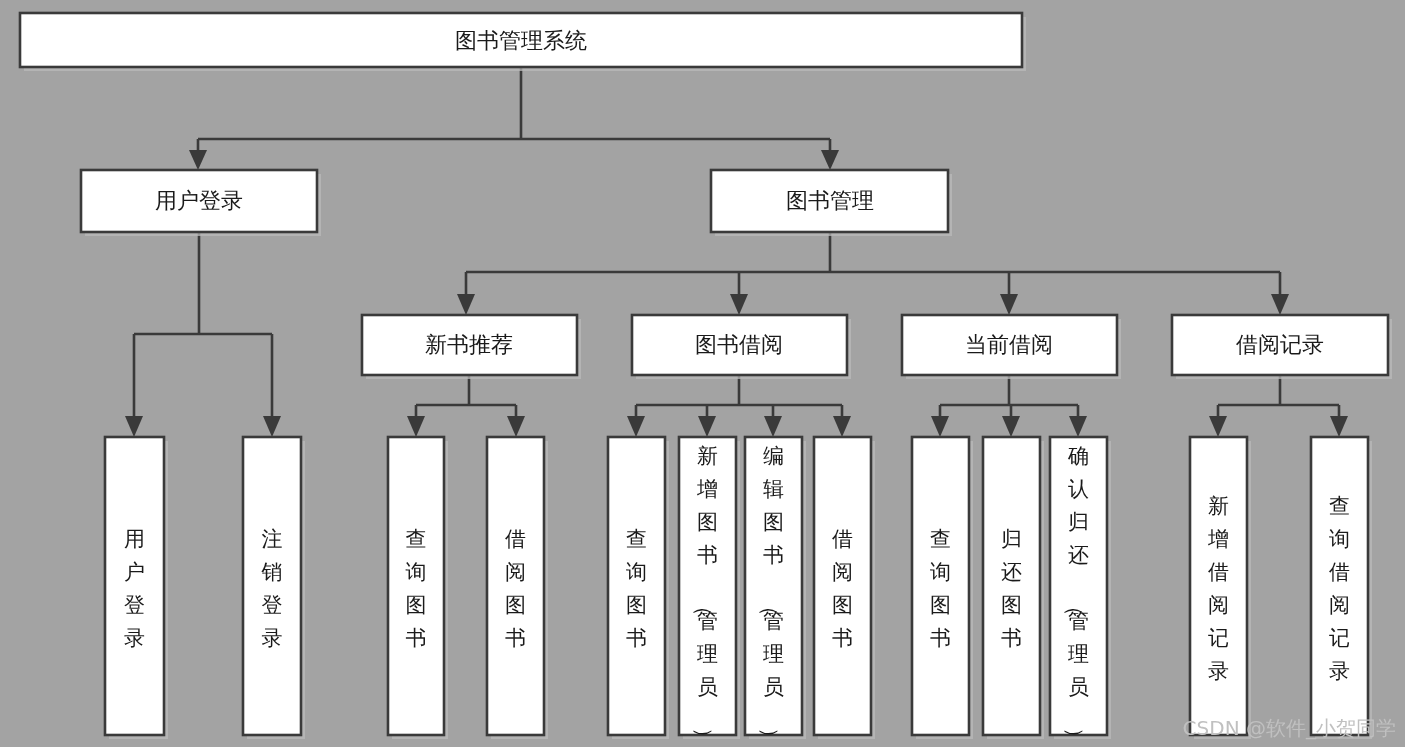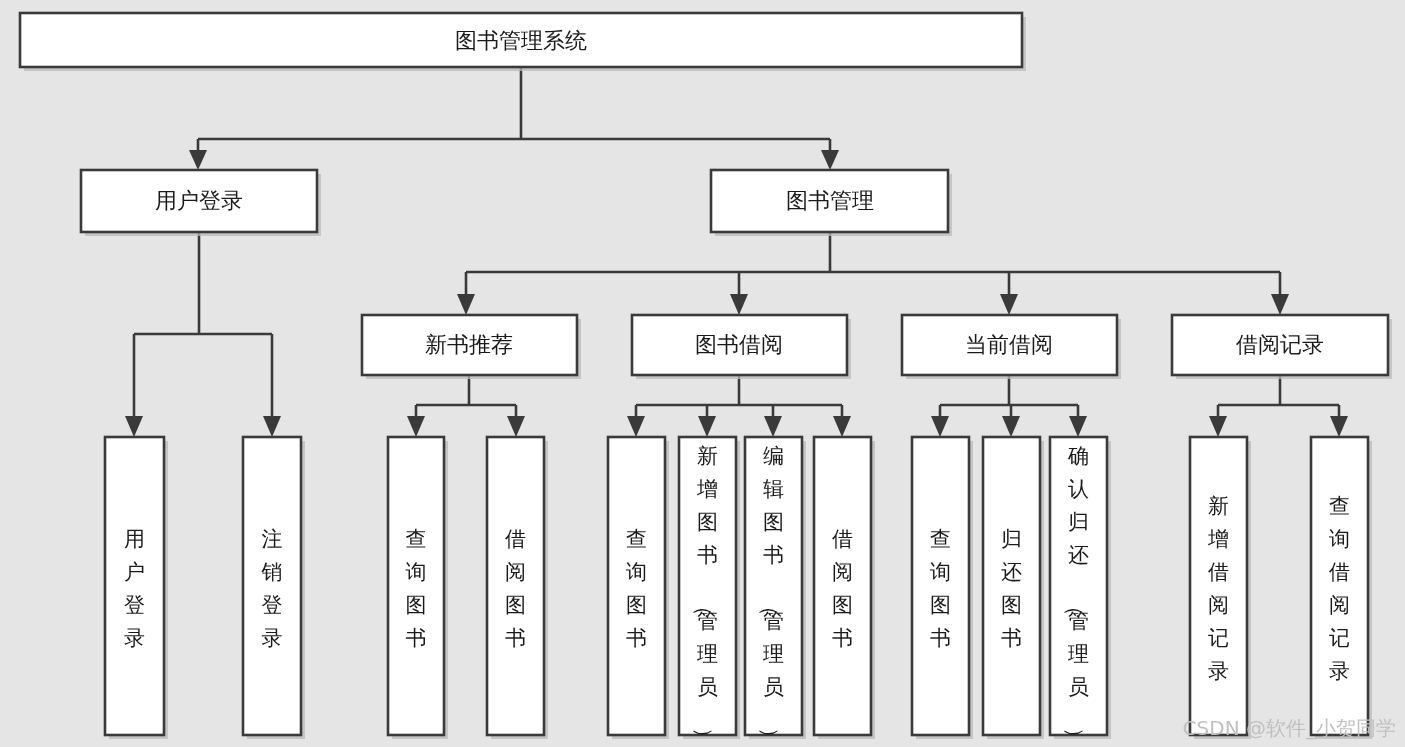--- a/index.html
+++ b/index.html
@@ -8,21 +8,21 @@
     padding: 0;
     background: #ffffff;
   }
   body {
     font-family: "DejaVu Sans", "Liberation Sans", sans-serif;
   }
   #diagram-root {
     position: relative;
     width: 1405px;
     height: 747px;
-    background: #e5e5e5;
+    background: #a3a3a3;
     overflow: hidden;
   }
   svg#flowchart {
     display: block;
     width: 1405px;
     height: 747px;
   }
   .node-box {
     fill: #ffffff;
     stroke: #3a3a3a;

